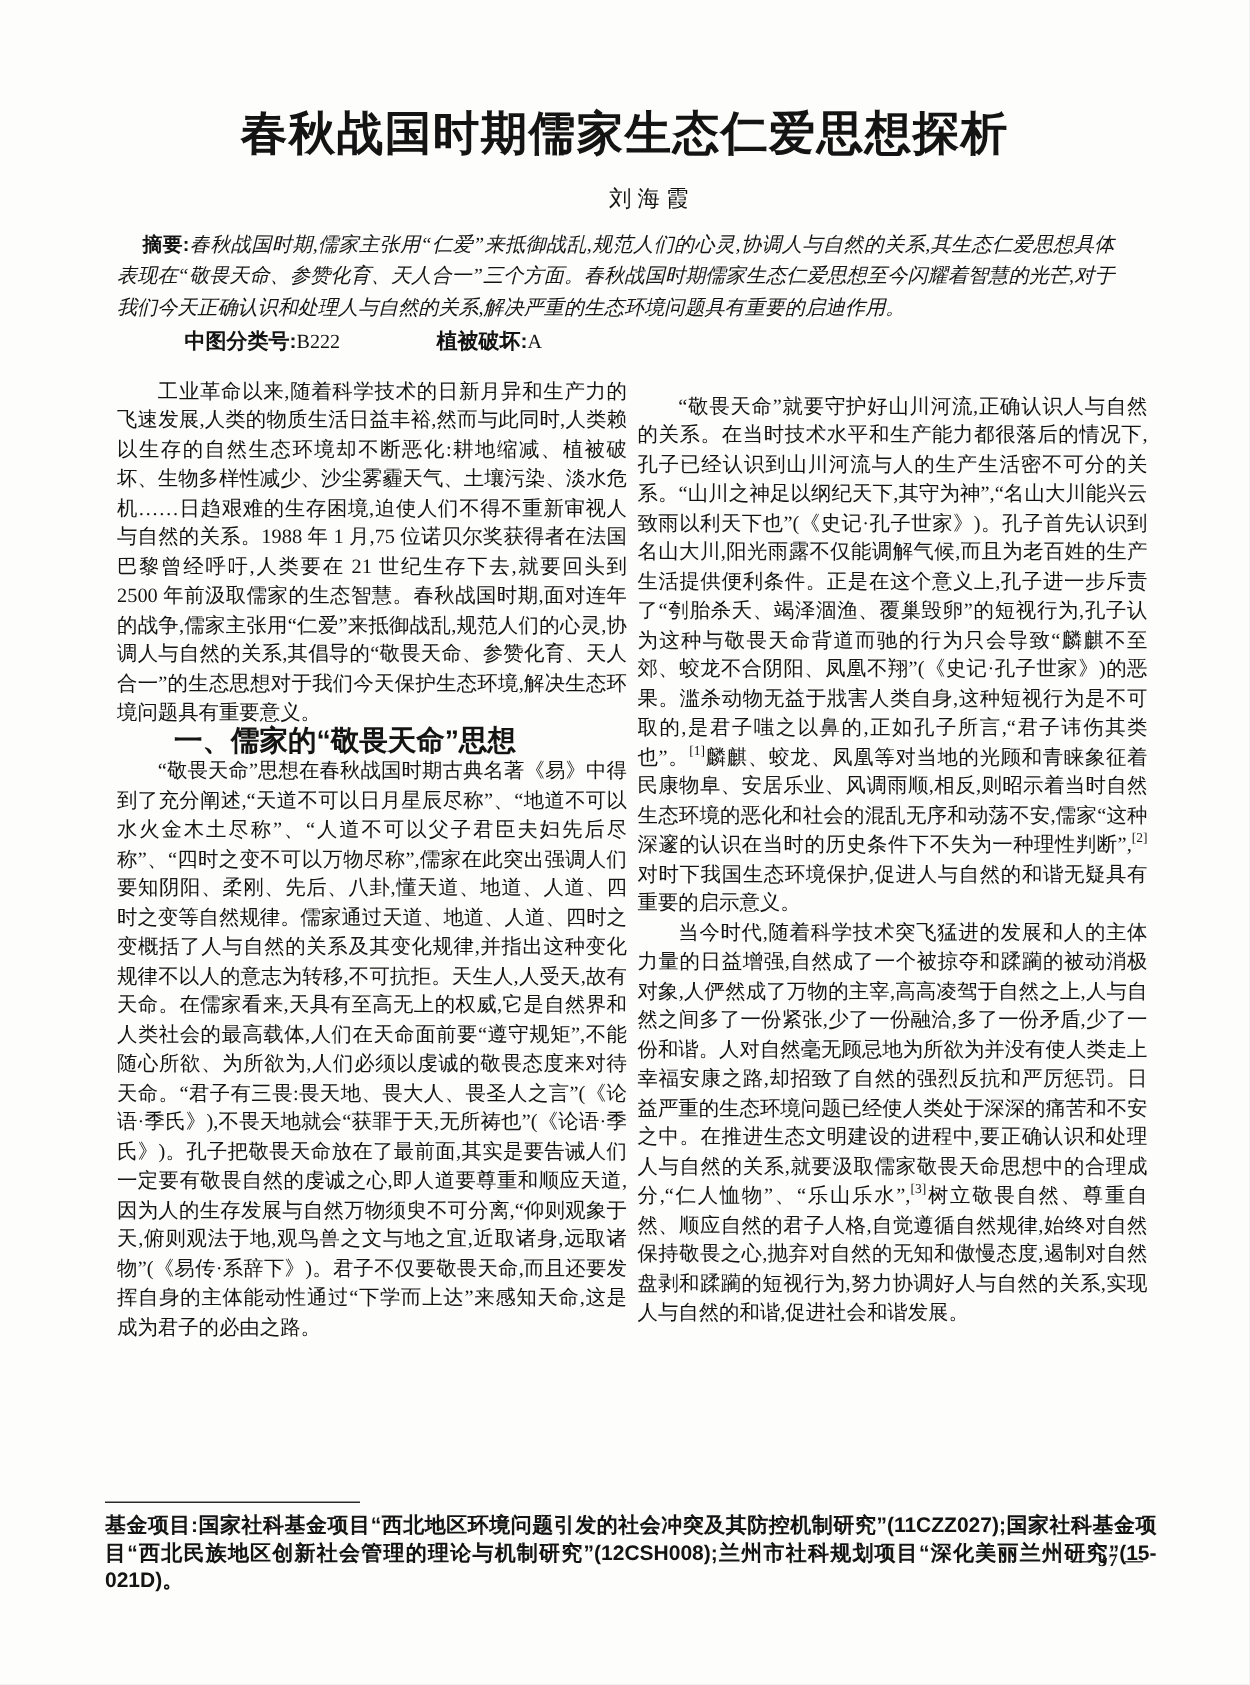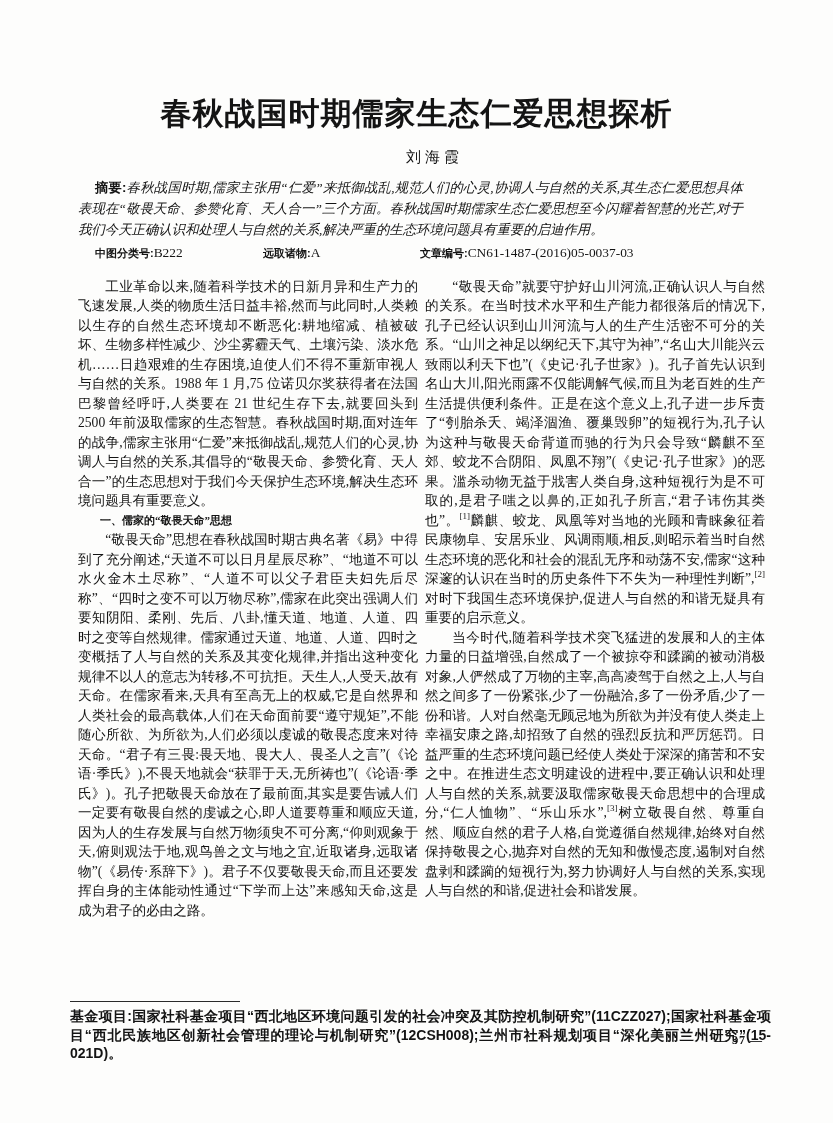--- a/index.html
+++ b/index.html
@@ -6,21 +6,21 @@
   .page{
     position:relative;
     width:833px;height:1123px;
     background:#fdfdfc;
     margin:0 auto;
     overflow:hidden;
     color:#141414;
     font-family:"Liberation Serif","DejaVu Serif",serif;
   }
   .title{
-    margin:93px 0 0 0;
+    margin:68px 0 0 0;
     text-align:center;
     font-size:31px;
     font-weight:bold;
     letter-spacing:1px;
     line-height:1.35;
   }
   .author{
     margin-top:13px;
     text-align:center;
     font-size:15px;
@@ -52,47 +52,49 @@
   .meta-row{
     margin-top:2px;
     padding-left:17px;
     font-size:13.4px;
     line-height:21px;
     display:flex;
   }
   .meta-row .label{
     font-weight:bold;
     font-family:"Liberation Sans","DejaVu Sans",sans-serif;
-    font-size:11px;
+    font-size:14px;
+    margin-left:28px;
   }
   .meta-item-1{width:168px;}
   .meta-item-2{width:157px;}
   .columns{
     display:flex;
     gap:7px;
     margin:13px 68px 0 78px;
+    align-items:center;
   }
   .col{
     flex:1 1 0;
     min-width:0;
     font-size:13.6px;
     line-height:19.5px;
     text-align:justify;
   }
   .col p{
     margin:0;
     text-indent:2em;
   }
   .col h3{
     margin:0;
-    font-size:11px;
+    font-size:19px;
     line-height:19.5px;
     text-indent:2em;
     font-weight:bold;
-    font-family:Liberation Serif, serif;
+    font-family:Liberation Sans, sans-serif;
   }
   sup{font-size:9px;line-height:0;}
   .footnote-rule{
     position:absolute;
     left:70px;top:1001px;
     width:170px;height:0;
     border-top:1.5px solid #2a2a2a;
   }
   .footnote{
     position:absolute;
@@ -119,22 +121,21 @@
   <h1 class="title">春秋战国时期儒家生态仁爱思想探析</h1>
 
   <div class="author">刘海霞</div>
 
   <div class="front-matter">
     <div class="abstract">
       <span class="label">摘要:</span><span>春秋战国时期,儒家主张用“仁爱”来抵御战乱,规范人们的心灵,协调人与自然的关系,其生态仁爱思想具体表现在“敬畏天命、参赞化育、天人合一”三个方面。春秋战国时期儒家生态仁爱思想至今闪耀着智慧的光芒,对于我们今天正确认识和处理人与自然的关系,解决严重的生态环境问题具有重要的启迪作用。</span>
     </div>
     <div class="meta-row">
       <span class="meta-item-1"><span class="label">中图分类号:</span><span>B222</span></span>
-      <span class="meta-item-2"><span class="label">远取诸物:</span><span>A</span></span>
-      <span class="meta-item-3"><span class="label">文章编号:</span><span>CN61-1487-(2016)05-0037-03</span></span>
+      <span class="meta-item-2"><span class="label">植被破坏:</span><span>A</span></span>
     </div>
   </div>
 
   <div class="columns">
     <div class="col">
       <p>工业革命以来,随着科学技术的日新月异和生产力的飞速发展,人类的物质生活日益丰裕,然而与此同时,人类赖以生存的自然生态环境却不断恶化:耕地缩减、植被破坏、生物多样性减少、沙尘雾霾天气、土壤污染、淡水危机……日趋艰难的生存困境,迫使人们不得不重新审视人与自然的关系。1988 年 1 月,75 位诺贝尔奖获得者在法国巴黎曾经呼吁,人类要在 21 世纪生存下去,就要回头到 2500 年前汲取儒家的生态智慧。春秋战国时期,面对连年的战争,儒家主张用“仁爱”来抵御战乱,规范人们的心灵,协调人与自然的关系,其倡导的“敬畏天命、参赞化育、天人合一”的生态思想对于我们今天保护生态环境,解决生态环境问题具有重要意义。</p>
       <h3>一、儒家的“敬畏天命”思想</h3>
       <p>“敬畏天命”思想在春秋战国时期古典名著《易》中得到了充分阐述,“天道不可以日月星辰尽称”、“地道不可以水火金木土尽称”、“人道不可以父子君臣夫妇先后尽称”、“四时之变不可以万物尽称”,儒家在此突出强调人们要知阴阳、柔刚、先后、八卦,懂天道、地道、人道、四时之变等自然规律。儒家通过天道、地道、人道、四时之变概括了人与自然的关系及其变化规律,并指出这种变化规律不以人的意志为转移,不可抗拒。天生人,人受天,故有天命。在儒家看来,天具有至高无上的权威,它是自然界和人类社会的最高载体,人们在天命面前要“遵守规矩”,不能随心所欲、为所欲为,人们必须以虔诚的敬畏态度来对待天命。“君子有三畏:畏天地、畏大人、畏圣人之言”(《论语·季氏》),不畏天地就会“获罪于天,无所祷也”(《论语·季氏》)。孔子把敬畏天命放在了最前面,其实是要告诫人们一定要有敬畏自然的虔诚之心,即人道要尊重和顺应天道,因为人的生存发展与自然万物须臾不可分离,“仰则观象于天,俯则观法于地,观鸟兽之文与地之宜,近取诸身,远取诸物”(《易传·系辞下》)。君子不仅要敬畏天命,而且还要发挥自身的主体能动性通过“下学而上达”来感知天命,这是成为君子的必由之路。</p>
     </div>
     <div class="col">

